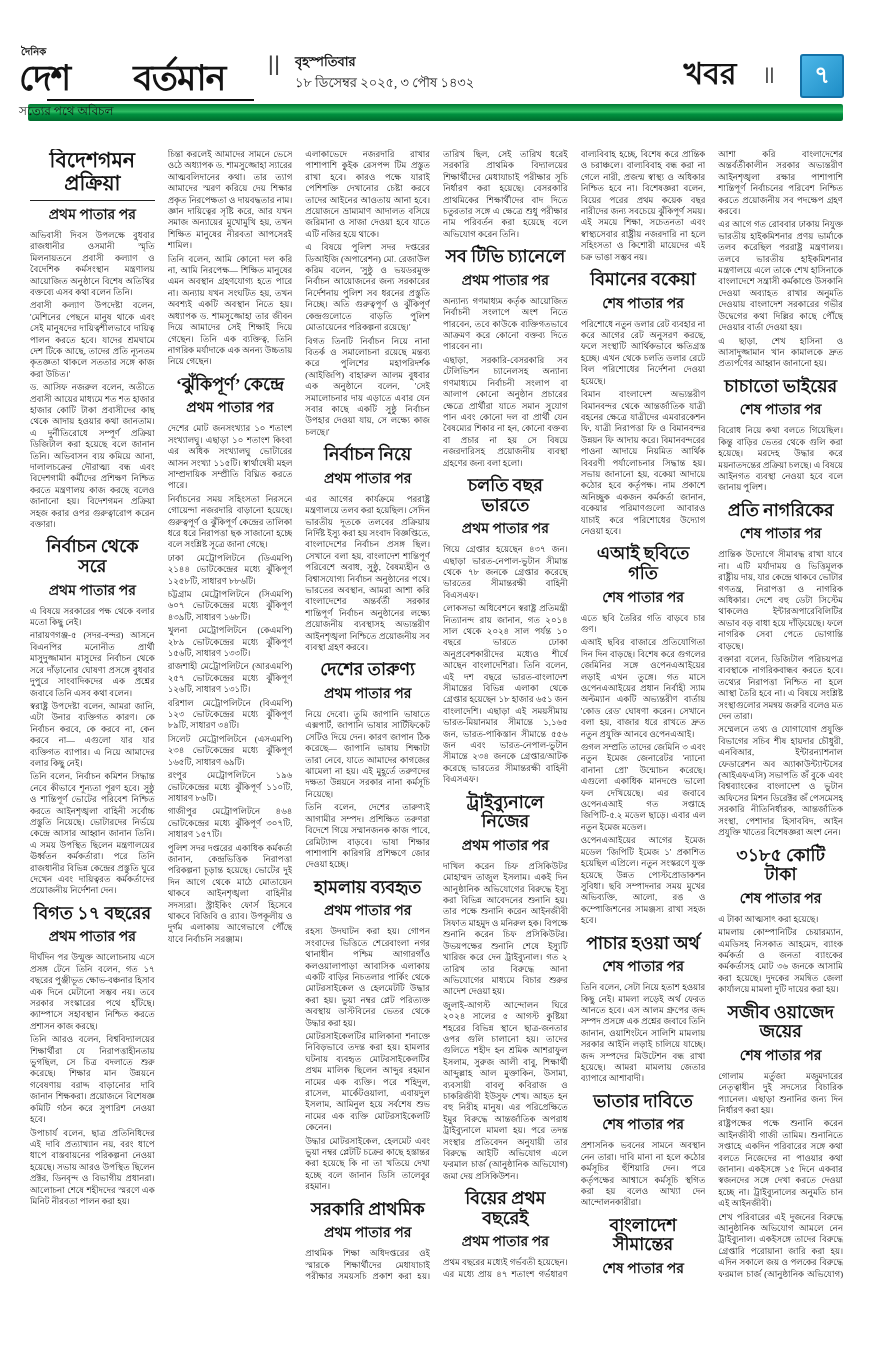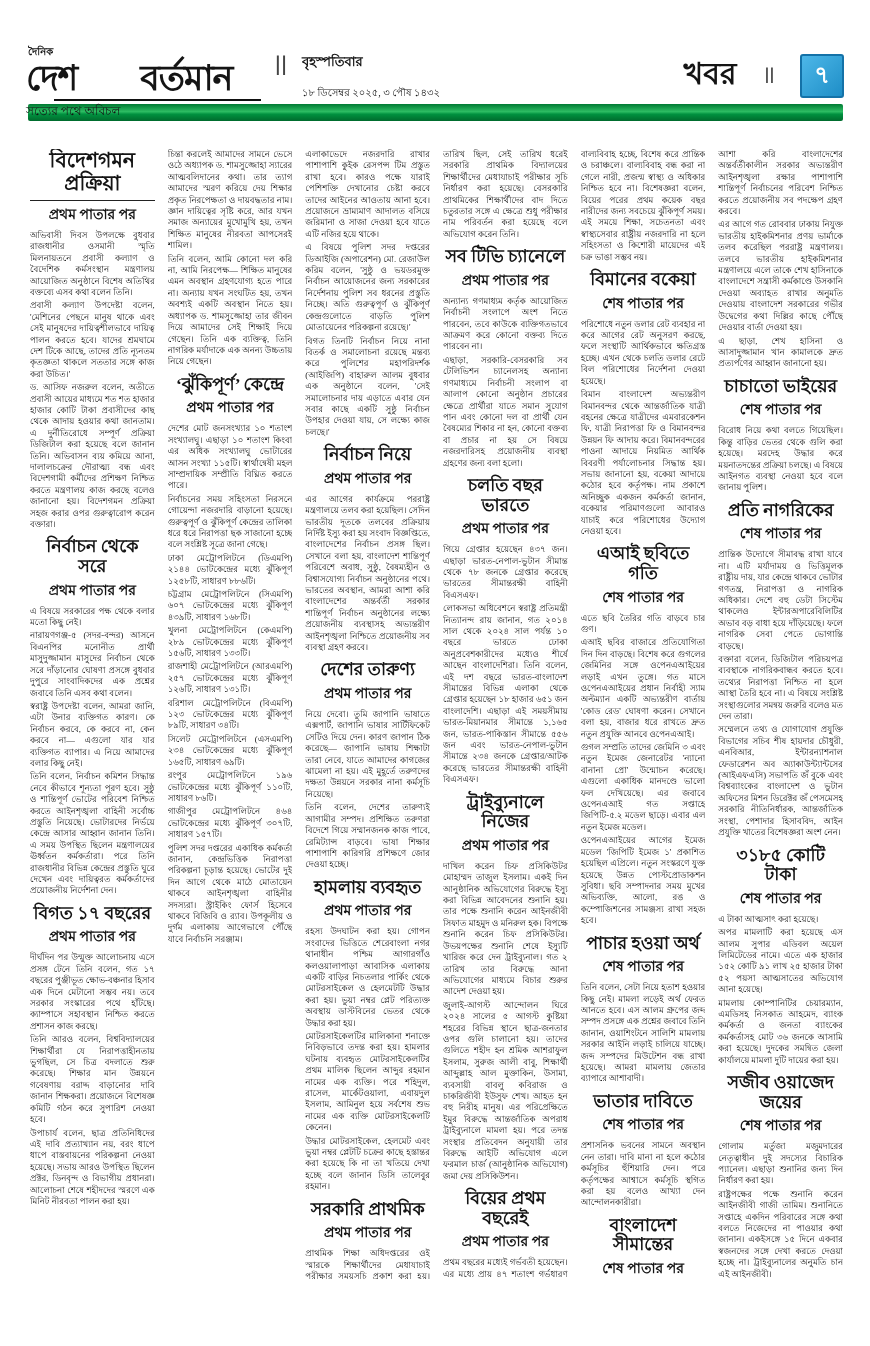--- a/index.html
+++ b/index.html
@@ -1,32 +1,32 @@
 <!DOCTYPE html>
 <html lang="bn"><head>
 <meta charset="utf-8">
 <style>
   html,body{margin:0;padding:0;background:#777;}
   .page{width:870px;height:1346px;background:#fff;margin:0 auto;position:relative;overflow:hidden;
         font-family:"Liberation Serif", serif;color:#141414;}
   
-  .masthead{display:flex;align-items:flex-start;padding:44px 26px 0 26px;height:100px;box-sizing:border-box;}
+  .masthead{display:flex;align-items:flex-start;padding:44px 26px 0 19px;height:100px;box-sizing:border-box;}
   .logo-block{display:flex;flex-direction:column;width:235px;}
   .brand-small{font-size:10px;font-weight:bold;margin-left:2px;}
   .brand-line{display:flex;align-items:center;gap:20px;line-height:1;}
   .brand-word{font-size:35px;font-weight:900;letter-spacing:-1px;font-family:"Liberation Serif",serif;}
   .brand-dot{width:23px;height:23px;border-radius:50%;position:relative;flex:0 0 auto;top:2px;}
   .brand-dot::after{content:"";position:absolute;left:7px;top:5px;width:9px;height:12px;background:#fff;
         border-radius:60% 45% 55% 50%;transform:rotate(8deg);}
   .brand-rule{height:2px;background:#111;margin:3px 0 1px 28px;}
   .tagline{font-size:12px;text-align:left;padding-right:6px;}
   .mast-divider{font-size:30px;font-weight:100;color:#444;margin:6px 14px 0 10px;line-height:1;}
   .date-block{margin-top:8px;}
   .weekday{font-size:13px;font-weight:bold;}
-  .dateline{font-size:10px;margin-top:12px;}
+  .dateline{font-size:13px;margin-top:0;}
   .mast-spacer{flex:1;}
   .section-block{display:flex;align-items:center;gap:25px;margin-top:6px;}
   .section-name{font-size:30px;font-weight:900;}
   .section-sep{font-size:24px;font-weight:300;color:#333;}
   .pagenum-box{width:40px;height:40px;border:2px solid #1472a8;border-radius:3px;
         background:linear-gradient(135deg,#4db7e8,#1e8ec7);color:#fff;font-size:24px;font-weight:bold;
         display:flex;align-items:center;justify-content:center;}
   .green-bar{height:17px;margin:4px 27px 0 28px;border-radius:2px;
         background:linear-gradient(180deg,#007a33 0%,#2dbd63 45%,#00913f 60%,#006b2d 100%);}
   
@@ -223,21 +223,20 @@
           <h2 class="hl">প্রতি নাগরিকের</h2>
           <div class="kicker">শেষ পাতার পর</div>
           <p>প্রান্তিক উদ্যোগে সীমাবদ্ধ রাখা যাবে না। এটি মর্যাদাময় ও ভিত্তিমূলক রাষ্ট্রীয় দায়, যার কেন্দ্রে থাকবে ভোটার গণতন্ত্র, নিরাপত্তা ও নাগরিক অধিকার। দেশে বহু ডেটা সিস্টেম থাকলেও ইন্টারঅপারেবিলিটির অভাব বড় বাধা হয়ে দাঁড়িয়েছে। ফলে নাগরিক সেবা পেতে ভোগান্তি বাড়ছে।</p>
           <p>বক্তারা বলেন, ডিজিটাল পরিচয়পত্র ব্যবস্থাকে নাগরিকবান্ধব করতে হবে। তথ্যের নিরাপত্তা নিশ্চিত না হলে আস্থা তৈরি হবে না। এ বিষয়ে সংশ্লিষ্ট সংস্থাগুলোর সমন্বয় জরুরি বলেও মত দেন তারা।</p>
           <p>সম্মেলনে তথ্য ও যোগাযোগ প্রযুক্তি বিভাগের সচিব শীষ হায়দার চৌধুরী, এনবিআর, ইন্টারন্যাশনাল ফেডারেশন অব অ্যাকাউন্ট্যান্টসের (আইএফএসি) সভাপতি জঁ বুকে এবং বিশ্বব্যাংকের বাংলাদেশ ও ভুটান অফিসের মিশন ডিরেক্টর জঁ পেসমেসহ সরকারি নীতিনির্ধারক, আন্তর্জাতিক সংস্থা, পেশাদার হিসাববিদ, আইন প্রযুক্তি খাতের বিশেষজ্ঞরা অংশ নেন।</p>
         </article>
         <article>
           <h2 class="hl">৩১৮৫ কোটি টাকা</h2>
           <div class="kicker">শেষ পাতার পর</div>
           <p>এ টাকা আত্মসাৎ করা হয়েছে।</p>
-          <p>অপর মামলাটি করা হয়েছে এস আলম সুপার এডিবল অয়েল লিমিটেডের নামে। এতে এক হাজার ১৫২ কোটি ৯১ লাখ ২৫ হাজার টাকা ৫২ পয়সা আত্মসাতের অভিযোগ আনা হয়েছে।</p>
           <p>মামলায় কোম্পানিটির চেয়ারম্যান, এমডিসহ নিসকাত আহমেদ, ব্যাংক কর্মকর্তা ও জনতা ব্যাংকের কর্মকর্তাসহ মোট ৩৬ জনকে আসামি করা হয়েছে। দুদকের সমন্বিত জেলা কার্যালয়ে মামলা দুটি দায়ের করা হয়।</p>
         </article>
         <article>
           <h2 class="hl">সজীব ওয়াজেদ জয়ের</h2>
           <div class="kicker">শেষ পাতার পর</div>
           <p>গোলাম মর্তুজা মজুমদারের নেতৃত্বাধীন দুই সদস্যের বিচারিক প্যানেল। এছাড়া শুনানির জন্য দিন নির্ধারণ করা হয়।</p>
           <p>রাষ্ট্রপক্ষের পক্ষে শুনানি করেন আইনজীবী গাজী তামিম। শুনানিতে সপ্তাহে একদিন পরিবারের সঙ্গে কথা বলতে নিজেদের না পাওয়ার কথা জানান। একইসঙ্গে ১৫ দিনে একবার স্বজনদের সঙ্গে দেখা করতে দেওয়া হচ্ছে না। ট্রাইব্যুনালের অনুমতি চান এই আইনজীবী।</p>
           <p>শেখ পরিবারের এই দুজনের বিরুদ্ধে আনুষ্ঠানিক অভিযোগ আমলে নেন ট্রাইব্যুনাল। একইসঙ্গে তাদের বিরুদ্ধে গ্রেপ্তারি পরোয়ানা জারি করা হয়। এদিন সকালে জয় ও পলকের বিরুদ্ধে ফরমাল চার্জ (আনুষ্ঠানিক অভিযোগ) জমা দেয় প্রসিকিউশন।</p>
         </article>
       </div>

